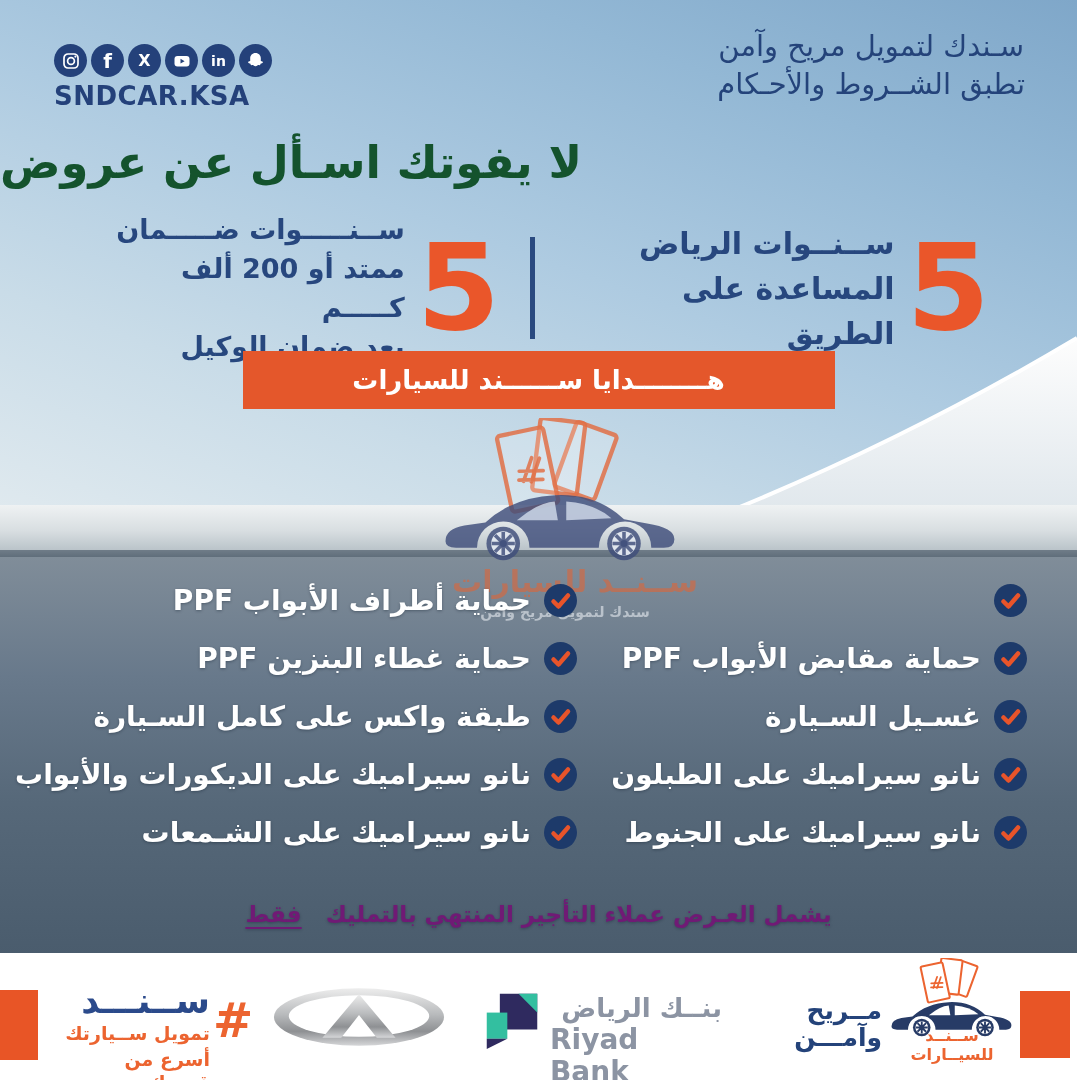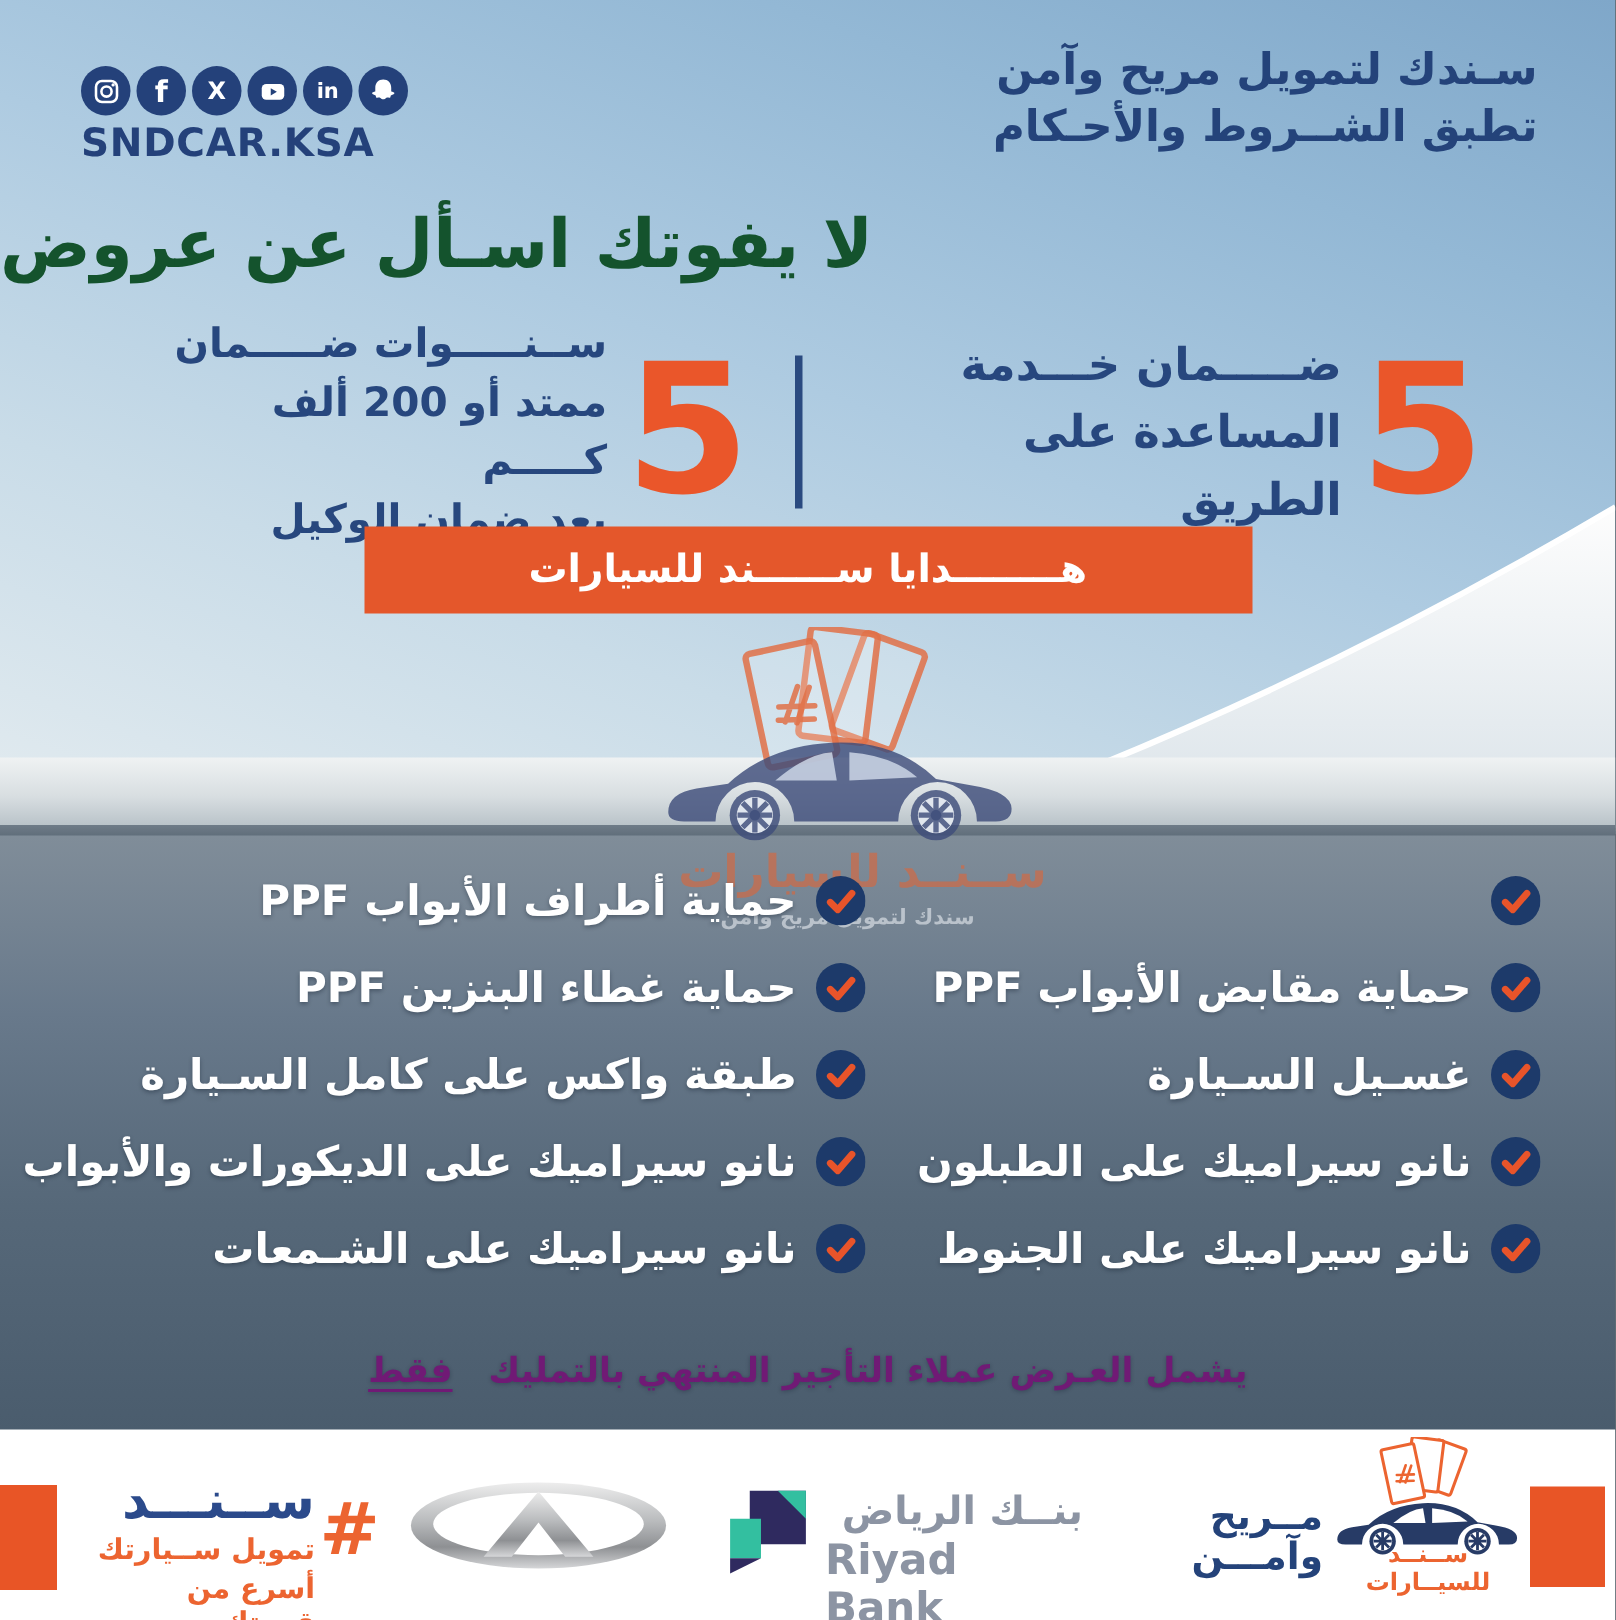--- a/index.html
+++ b/index.html
@@ -20,22 +20,22 @@
   .footer-bar{left:0;top:953px;width:1077px;height:127px;background:#FFFFFF;}
 
   
   .social-row{left:54px;top:44px;display:flex;gap:4px;}
   .social-circle{width:33px;height:33px;border-radius:50%;background:#24417A;color:#fff;
        display:flex;align-items:center;justify-content:center;font-weight:bold;}
   .glyph-f{font-size:20px;line-height:1;}
   .glyph-x{font-size:16px;line-height:1;}
   .glyph-in{font-size:14px;line-height:1;}
   .handle{left:54px;top:81px;font-size:26px;font-weight:bold;color:#24417A;letter-spacing:0.5px;}
-  .top-tagline{right:52px;top:27px;text-align:right;direction:rtl;font-size:29px;
-       font-weight:bold;color:#24437A;line-height:1.32;}
+  .top-tagline{right:52px;top:27px;text-align:center;direction:rtl;font-size:29px;
+       font-weight:normal;color:#24437A;line-height:1.32;}
 
   
   .headline{left:0;right:0;top:136px;text-align:left;direction:rtl;
        font-size:45px;font-weight:bold;color:#14532d;}
   .offers{left:90px;top:210px;width:900px;display:flex;direction:rtl;
        justify-content:center;align-items:center;gap:24px;}
   .offer{display:flex;direction:rtl;align-items:center;gap:12px;}
   .offer-num{font-size:120px;line-height:0.78;font-weight:bold;color:#EA562A;}
   .offer-text{text-align:right;font-weight:bold;color:#27477E;}
   .offer-text.two{font-size:30px;line-height:1.5;}
@@ -189,21 +189,21 @@
     <div>سـندك لتمويل مريح وآمن</div>
     <div>تطبق الشــروط والأحـكام</div>
   </div>
 
   <div class="abs headline">لا يفوتك اسـأل عن عروض</div>
 
   <div class="abs offers">
     <div class="offer">
       <div class="offer-num">5</div>
       <div class="offer-text two">
-        <div>ضـــــمان خـــدمة</div>
+        <div>ســنــوات الرياض</div>
         <div>المساعدة على الطريق</div>
       </div>
     </div>
     <div class="offer-divider"></div>
     <div class="offer">
       <div class="offer-num">5</div>
       <div class="offer-text three">
         <div>ســنـــــوات ضـــــمان</div>
         <div>ممتد أو 200 ألف كـــــم</div>
         <div>بعد ضمان الوكيل</div>

